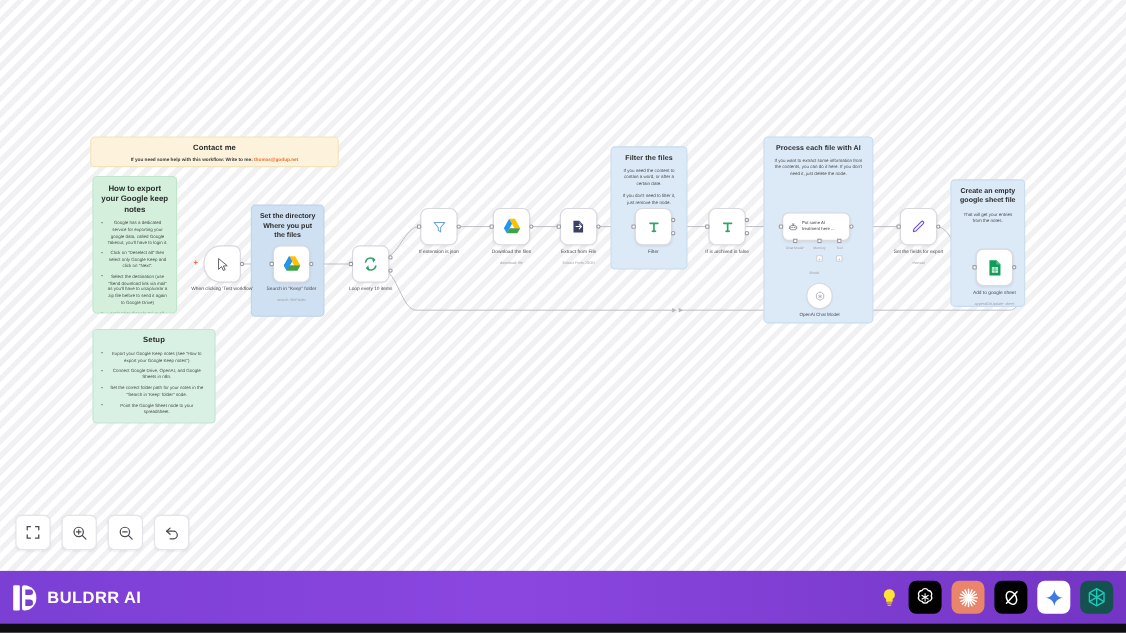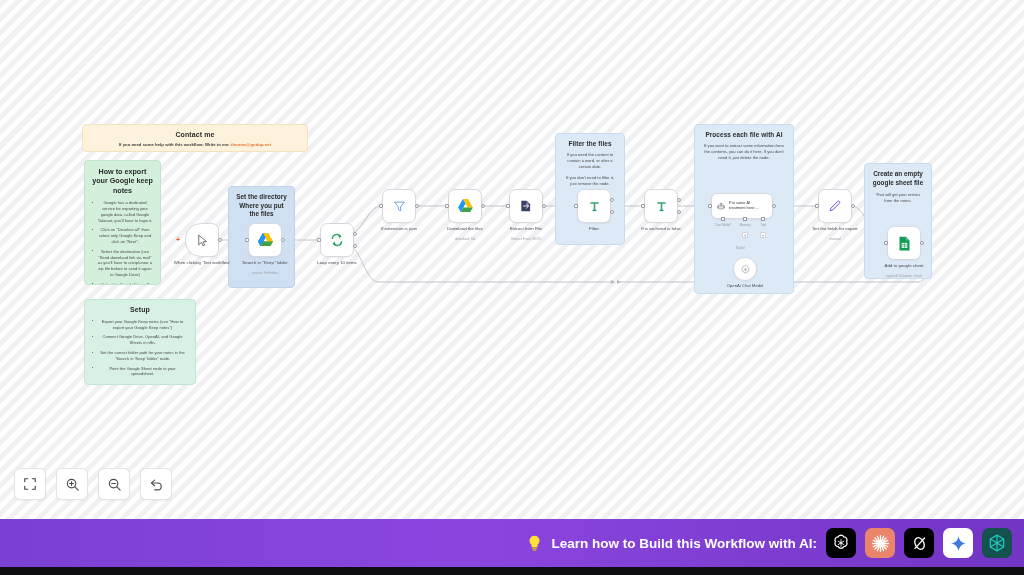--- a/index.html
+++ b/index.html
@@ -472,28 +472,34 @@
         <svg width="15" height="15" viewBox="0 0 24 24">
           <path d="M9 5 L4 9.5 L9 14" fill="none" stroke="#4a4a52" stroke-width="1.8" stroke-linecap="round" stroke-linejoin="round"></path>
           <path d="M4 9.5 H14 a5.5 5.5 0 0 1 0 11 H9" fill="none" stroke="#4a4a52" stroke-width="1.8" stroke-linecap="round"></path>
         </svg>
       </div>
     </div>
 
   </div>
 
   <div id="bottombar">
+    <div id="brand">
+      <div class="brand-mark">
+        <div class="bar"></div>
+          <div class="bee"></div>
+      </div>
+      <span id="brand-text">BULDRR AI</span>
+    </div>
 
     <div id="cta">
       <svg width="17" height="19" viewBox="0 0 24 26">
         <path d="M12 2 a7 7 0 0 1 4.2 12.6 V18 H7.8 V14.6 A7 7 0 0 1 12 2 z" fill="#ffe234"></path>
         <rect x="8.4" y="18.6" width="7.2" height="2" rx="1" fill="#d8bd10"></rect>
         <rect x="9.4" y="21.4" width="5.2" height="1.9" rx="0.95" fill="#d8bd10"></rect>
       </svg>
-      <span id="cta-text">Learn how to Build this Workflow with AI:</span>
 
       <div class="ailogo" style="background:#000000;">
         <svg width="20" height="20" viewBox="0 0 24 24">
           <path d="M12 2.6 a3.9 3.9 0 0 1 3.4 2 a3.9 3.9 0 0 1 3.3 5.9 a3.9 3.9 0 0 1 -3.3 5.9 a3.9 3.9 0 0 1 -6.8 0 a3.9 3.9 0 0 1 -3.3 -5.9 a3.9 3.9 0 0 1 3.3 -5.9 a3.9 3.9 0 0 1 3.4 -2 z" fill="none" stroke="#ffffff" stroke-width="1.5"></path>
           <path d="M12 7.5 v9 M8.2 9.7 l7.6 4.4 M8.2 14.1 l7.6 -4.4" stroke="#ffffff" stroke-width="1.1" fill="none"></path>
         </svg>
       </div>
 
       <div class="ailogo" style="background:#e8856a;">
         <svg width="21" height="21" viewBox="0 0 24 24">

